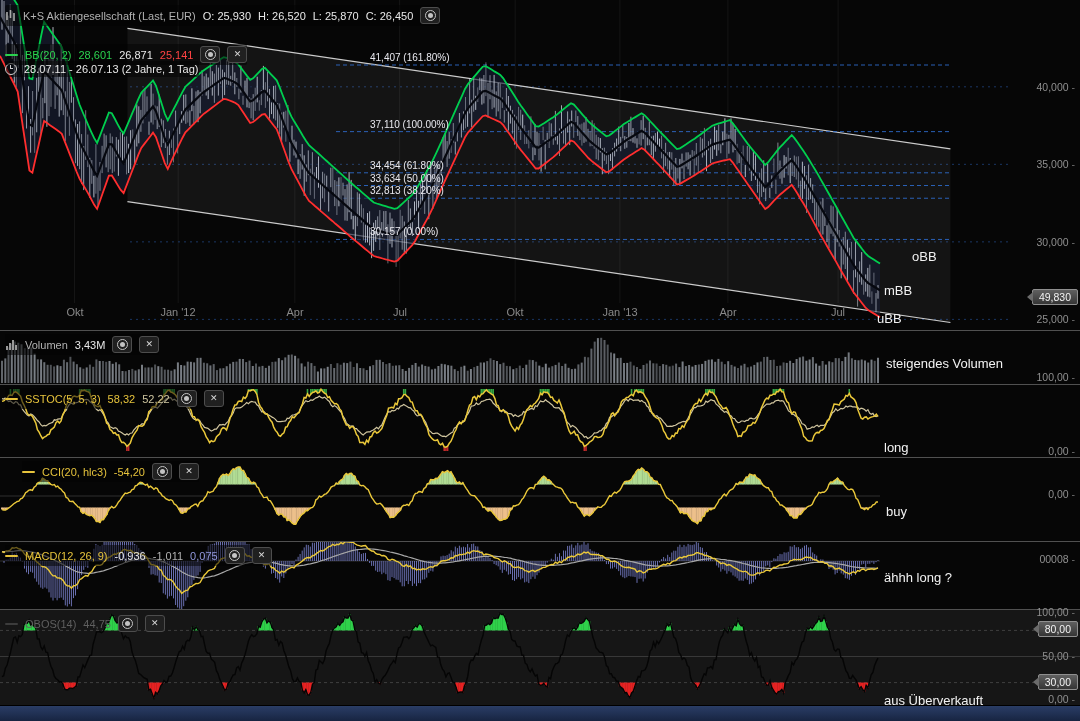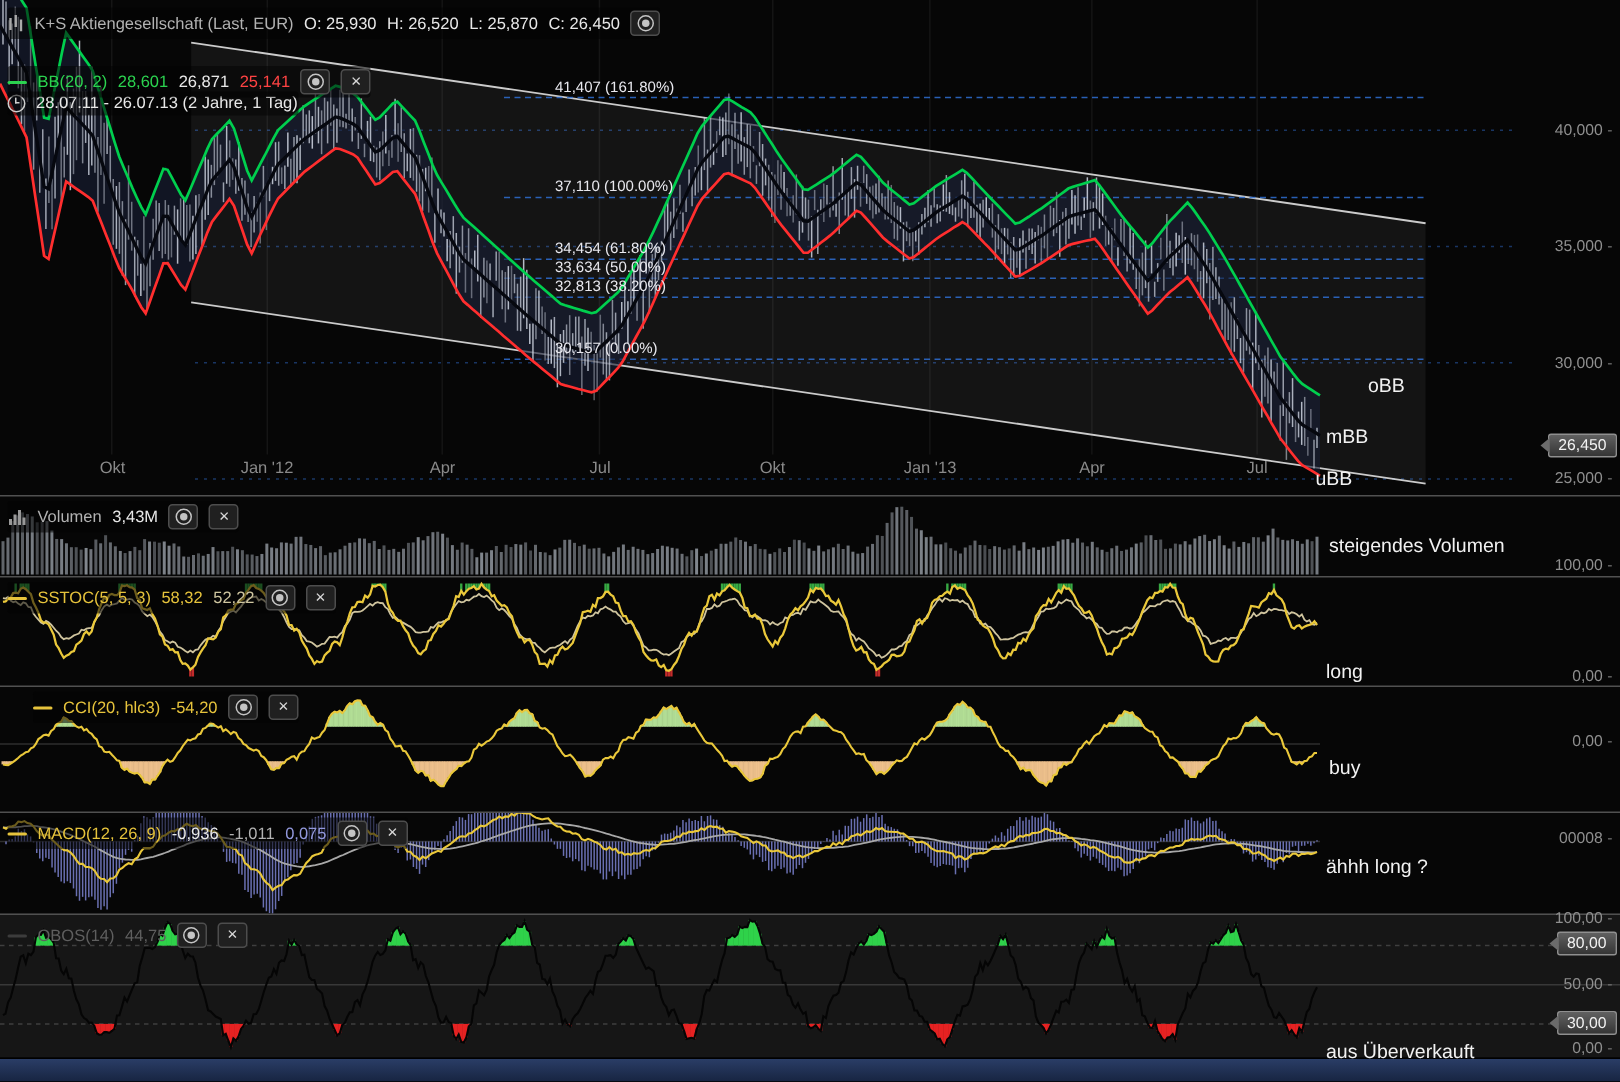--- a/index.html
+++ b/index.html
@@ -530,21 +530,21 @@
     <span class="t-white">26,871</span>
     <span class="t-red">25,141</span>
     <span class="btn">
         <span class="eyeic"></span>
       </span>
     <span class="btn">
         <span>✕</span>
       </span>
   </div>
 
-  <div class="badge" style="top:289px;">26,450</div>
+  <div class="badge" style="top:289px;">49,830</div>
   <div class="ann" style="left:912px;top:249px;">oBB</div>
   <div class="ann" style="left:884px;top:283px;">mBB</div>
   <div class="ann" style="left:877px;top:311px;">uBB</div>
 
   <div class="panel" id="p-volume" style="top:330px;height:54px;">
     <svg id="svg-volume" width="1080" height="54">
         <line x1="2.0" y1="52" x2="2.0" y2="29.8" stroke="#8e949c" stroke-width="2" opacity="0.67"></line>
         <line x1="5.3" y1="52" x2="5.3" y2="27.4" stroke="#8e949c" stroke-width="2" opacity="0.72"></line>
         <line x1="8.5" y1="52" x2="8.5" y2="16.4" stroke="#8e949c" stroke-width="2" opacity="0.57"></line>
         <line x1="11.8" y1="52" x2="11.8" y2="12.6" stroke="#8e949c" stroke-width="2" opacity="0.81"></line>

